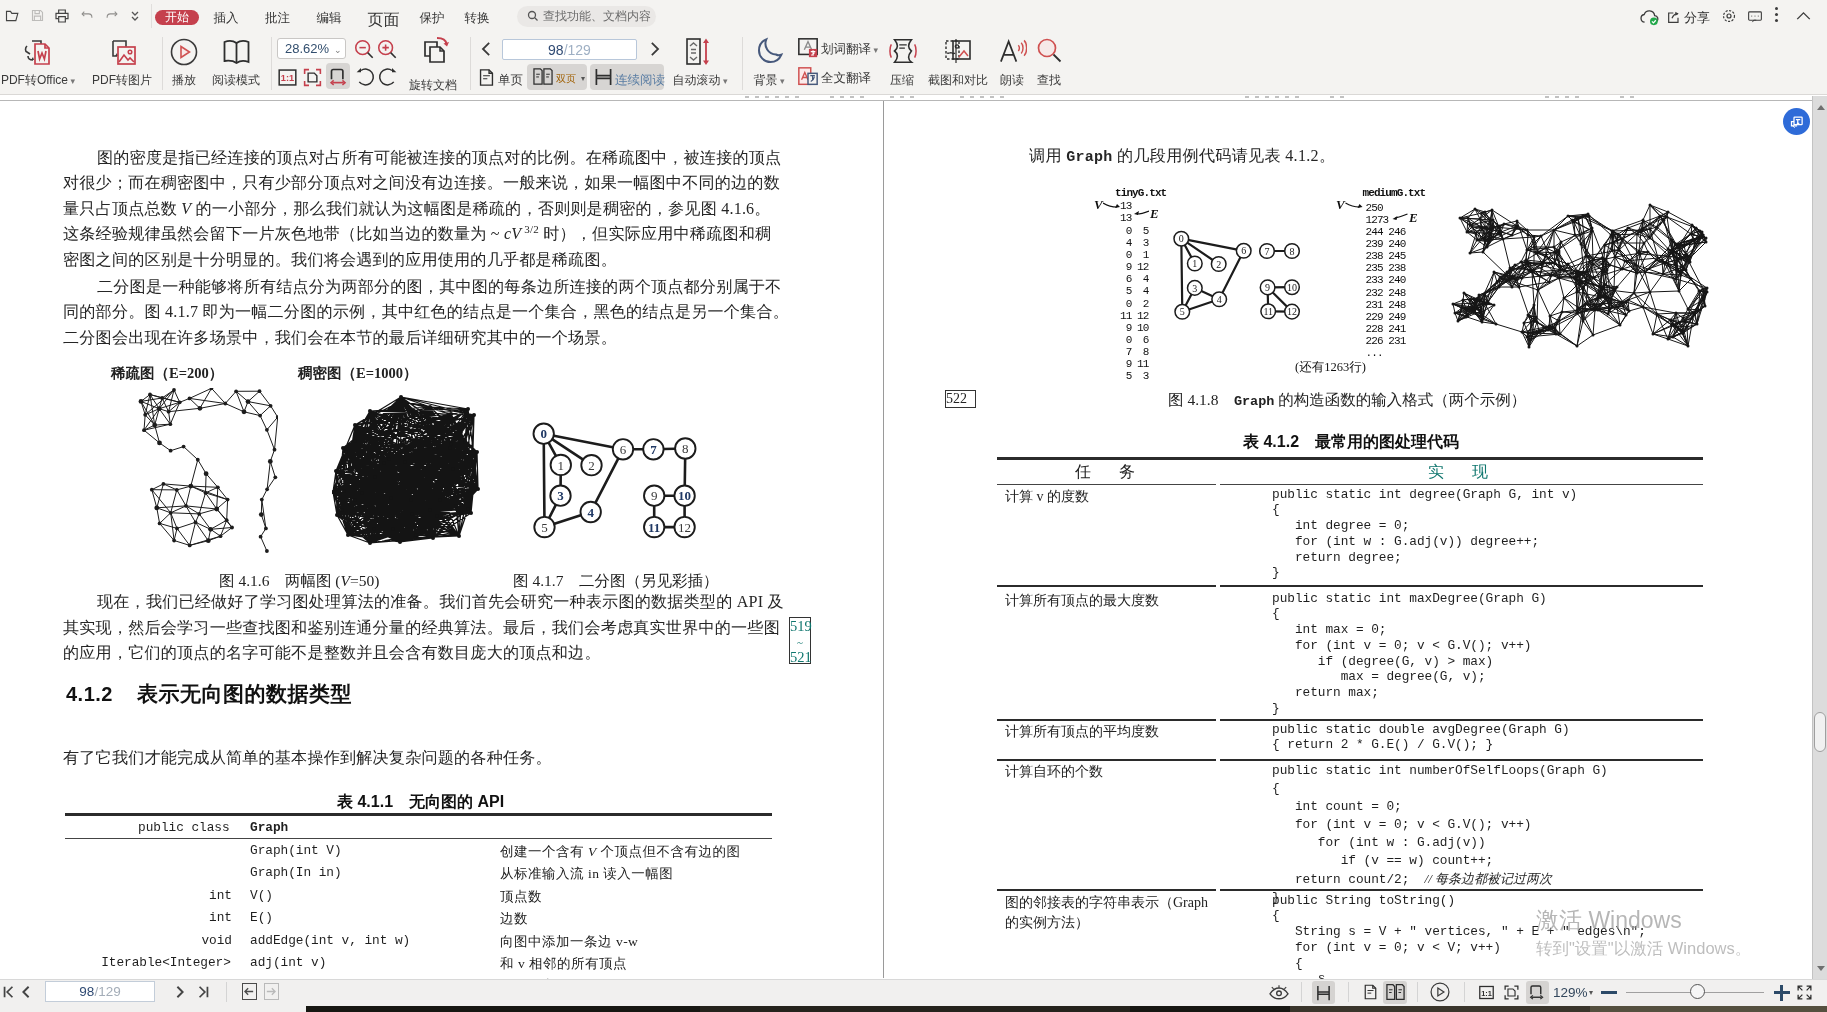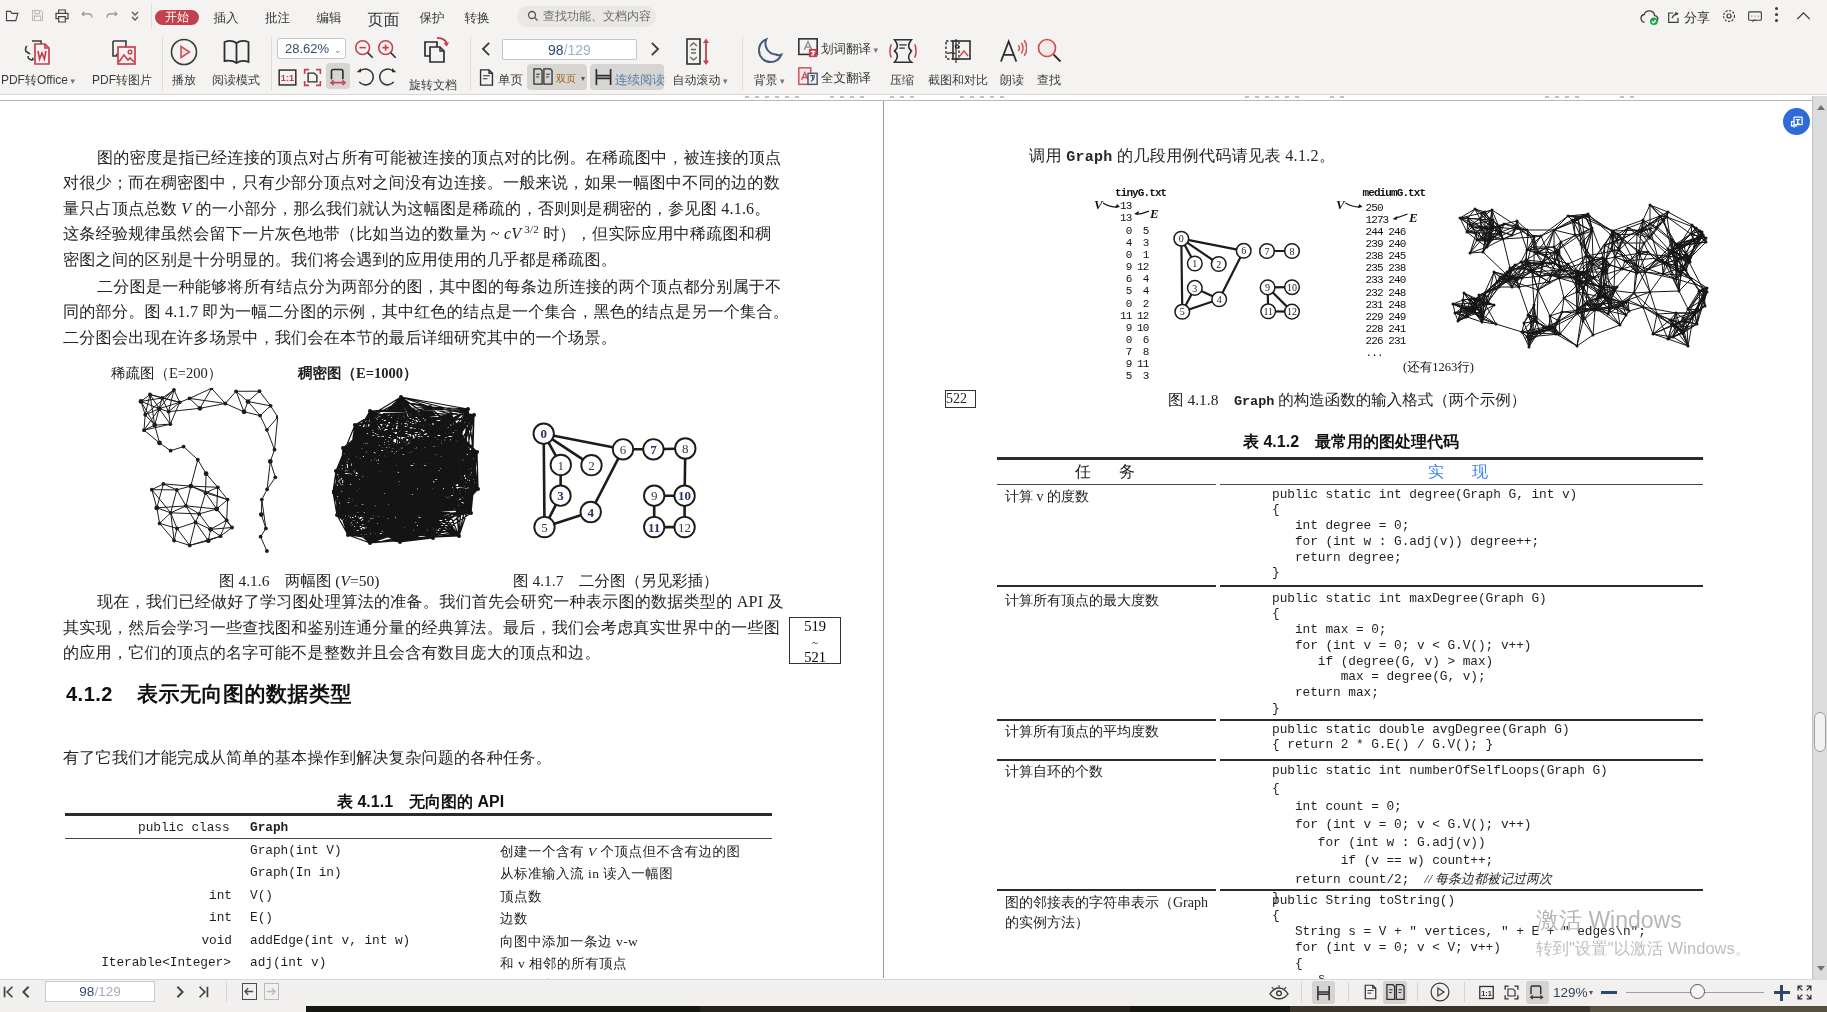--- a/index.html
+++ b/index.html
@@ -252,21 +252,21 @@
 <div class="abs" style="left:1620px;top:0;width:18px;height:2px;background:repeating-linear-gradient(90deg,#8f8f8f 0 4px,transparent 4px 10px);opacity:0.55"></div>
   <div class="abs" style="left:883px;top:5px;width:1px;height:877px;background:#9a9a9a"></div>
   <div class="bl" style="top:51.80000000000001px;left:97px">图的密度是指已经连接的顶点对占所有可能被连接的顶点对的比例。在稀疏图中，被连接的顶点</div>
 <div class="bl" style="top:77px;left:63px">对很少；而在稠密图中，只有少部分顶点对之间没有边连接。一般来说，如果一幅图中不同的边的数</div>
 <div class="bl" style="top:102.5px;left:63px">量只占顶点总数 <i>V</i> 的一小部分，那么我们就认为这幅图是稀疏的，否则则是稠密的，参见图 4.1.6。</div>
 <div class="bl" style="top:128px;left:63px">这条经验规律虽然会留下一片灰色地带（比如当边的数量为 ~ <i>cV</i><sup style="font-size:11px"> 3/2</sup> 时），但实际应用中稀疏图和稠</div>
 <div class="bl" style="top:153.5px;left:63px">密图之间的区别是十分明显的。我们将会遇到的应用使用的几乎都是稀疏图。</div>
 <div class="bl" style="top:180.5px;left:97px">二分图是一种能够将所有结点分为两部分的图，其中图的每条边所连接的两个顶点都分别属于不</div>
 <div class="bl" style="top:206px;left:63px">同的部分。图 4.1.7 即为一幅二分图的示例，其中红色的结点是一个集合，黑色的结点是另一个集合。</div>
 <div class="bl" style="top:231.5px;left:63px">二分图会出现在许多场景中，我们会在本节的最后详细研究其中的一个场景。</div>
-<div class="abs ser" style="left:111px;top:268px;font-size:14.5px;font-weight:normal;color:#222">稀疏图（E=200）</div>
+<div class="abs ser" style="left:111px;top:268px;font-size:14.5px;font-weight:bold;color:#222">稀疏图（E=200）</div>
 <div class="abs ser" style="left:298px;top:268px;font-size:14.5px;font-weight:bold;color:#222">稠密图（E=1000）</div>
 <svg class="abs" style="left:132px;top:292px" width="146" height="166" viewBox="0 0 146 166">
       <path d="M57.7 157.4L88.5 148.2M116.0 13.6L112.0 23.8M85.8 99.3L84.7 121.0M27.2 20.7L38.3 36.2M24.8 119.8L38.7 124.8M78.6 141.3L100.0 139.5M13.2 26.8L12.0 42.2M22.7 37.1L38.3 36.2M54.0 117.9L84.7 121.0M31.4 95.9L24.8 119.8M9.0 13.4L13.2 26.8M58.8 98.1L73.5 104.9M57.5 10.4L93.3 15.5M138.3 73.4L135.1 101.3M73.5 104.9L85.8 99.3M138.6 17.8L128.1 27.6M45.0 140.4L42.1 152.5M42.0 1.9L36.6 23.7M93.3 15.5L104.1 3.3M38.3 36.2L12.0 42.2M58.8 98.1L95.6 111.6M30.1 10.0L27.2 20.7M18.0 6.5L22.7 37.1M104.1 3.3L116.0 13.6M22.7 37.1L27.5 54.9M67.2 125.9L84.7 121.0M85.8 99.3L95.6 111.6M138.6 17.8L145.7 29.1M24.8 119.8L27.6 135.4M31.4 95.9L44.8 101.9M44.8 101.9L54.0 117.9M84.7 121.0L100.0 139.5M129.8 111.6L133.9 140.4M74.1 85.7L73.5 104.9M94.7 132.2L88.5 148.2M116.0 13.6L127.5 3.2M67.9 20.3L79.5 0.3M134.9 41.8L142.5 61.7M9.0 13.4L30.1 10.0M27.6 135.4L45.0 140.4M79.5 0.3L93.3 15.5M38.7 124.8L54.0 117.9M57.7 157.4L76.3 152.7M116.0 13.6L128.1 27.6M67.2 125.9L78.6 141.3M45.0 140.4L63.5 134.3M63.5 134.3L78.6 141.3M95.6 111.6L84.7 121.0M54.0 117.9L67.2 125.9M142.5 61.7L138.3 73.4M84.7 121.0L94.7 132.2M18.0 6.5L13.2 26.8M128.1 27.6L112.0 23.8M47.7 14.3L38.3 36.2M138.3 73.4L143.3 89.3M19.8 101.7L24.8 119.8M76.3 152.7L88.5 148.2M42.0 1.9L13.2 26.8M78.6 141.3L94.7 132.2M58.8 98.1L85.8 99.3M88.5 148.2L100.0 139.5M27.6 135.4L42.1 152.5M18.0 6.5L47.7 14.3M30.1 10.0L36.6 23.7M128.1 27.6L134.9 41.8M38.7 124.8L45.0 140.4M128.6 148.7L134.9 163.0M47.7 14.3L57.5 10.4M143.3 89.3L135.1 101.3M135.1 101.3L129.8 111.6M42.0 1.9L47.7 14.3M27.2 20.7L36.6 23.7M63.5 134.3L76.3 152.7M145.7 29.1L134.9 41.8M54.0 117.9L63.5 134.3M127.5 3.2L138.6 17.8M129.8 111.6L129.3 126.6M19.8 101.7L44.8 101.9M42.1 152.5L57.7 157.4M104.1 3.3L112.0 23.8M73.5 104.9L84.7 121.0M27.2 20.7L22.7 37.1M31.4 95.9L58.8 98.1M78.6 141.3L88.5 148.2M18.0 6.5L30.1 10.0M9.0 13.4L27.2 20.7M57.5 10.4L79.5 0.3M129.3 126.6L133.9 140.4M74.1 85.7L85.8 99.3M94.7 132.2L100.0 139.5M38.7 124.8L42.1 152.5M67.2 125.9L63.5 134.3M12.0 42.2L27.5 54.9M67.9 20.3L93.3 15.5M133.9 140.4L128.6 148.7M27.2 20.7L12.0 42.2M24.8 119.8L54.0 117.9M22.7 37.1L12.0 42.2M18.0 6.5L27.2 20.7M30.1 10.0L42.0 1.9M38.7 124.8L67.2 125.9M36.6 23.7L67.9 20.3M73.5 104.9L95.6 111.6M42.0 1.9L27.2 20.7M45.0 140.4L57.7 157.4M65.8 71.7L74.1 85.7M44.8 101.9L38.7 124.8M9.0 13.4L22.7 37.1M38.7 124.8L27.6 135.4M19.8 101.7L38.7 124.8M104.1 3.3L127.5 3.2M27.5 54.9L38.6 62.7M27.2 20.7L13.2 26.8M63.5 134.3L57.7 157.4M9.0 13.4L18.0 6.5M58.8 98.1L54.0 117.9M30.1 10.0L47.7 14.3M19.8 101.7L31.4 95.9M36.6 23.7L47.7 14.3M116.0 13.6L138.6 17.8M38.6 62.7L51.6 58.6M73.5 104.9L67.2 125.9M27.2 20.7L47.7 14.3M145.7 29.1L142.5 61.7M78.6 141.3L76.3 152.7M95.6 111.6L94.7 132.2M65.8 71.7L58.8 98.1M13.2 26.8L22.7 37.1M44.8 101.9L58.8 98.1M93.3 15.5L112.0 23.8M51.6 58.6L65.8 71.7M57.5 10.4L67.9 20.3M36.6 23.7L38.3 36.2" stroke="#1c1c1c" stroke-width="1" fill="none"></path>
       <g fill="#1c1c1c">
         <circle cx="9.0" cy="13.4" r="2.4"></circle>
         <circle cx="18.0" cy="6.5" r="1.9"></circle>
         <circle cx="30.1" cy="10.0" r="1.9"></circle>
         <circle cx="42.0" cy="1.9" r="1.9"></circle>
         <circle cx="27.2" cy="20.7" r="2.4"></circle>
         <circle cx="13.2" cy="26.8" r="1.9"></circle>
@@ -405,21 +405,21 @@
       <circle cx="134.2" cy="112.1" r="10.2" fill="#fff" stroke="#1c1c1c" stroke-width="1.9"></circle>
       <text x="134.2" y="116.7" text-anchor="middle" font-size="13" font-weight="bold" fill="#1f3864" font-family="Liberation Serif">11</text>
       <circle cx="164.6" cy="112.1" r="10.2" fill="#fff" stroke="#1c1c1c" stroke-width="1.9"></circle>
       <text x="164.6" y="116.7" text-anchor="middle" font-size="13" font-weight="normal" fill="#3a3a3a" font-family="Liberation Serif">12</text>
     </svg>
 <div class="abs ser" style="left:219px;top:475px;font-size:15.5px;color:#222">图 4.1.6　两幅图 (<i>V</i>=50)</div>
 <div class="abs ser" style="left:513px;top:475px;font-size:15.5px;color:#222">图 4.1.7　二分图（另见彩插）</div>
 <div class="bl" style="top:496px;left:97px">现在，我们已经做好了学习图处理算法的准备。我们首先会研究一种表示图的数据类型的 API 及</div>
 <div class="bl" style="top:521.5px;left:63px">其实现，然后会学习一些查找图和鉴别连通分量的经典算法。最后，我们会考虑真实世界中的一些图</div>
 <div class="bl" style="top:547px;left:63px">的应用，它们的顶点的名字可能不是整数并且会含有数目庞大的顶点和边。</div>
-<div class="abs ser" style="left:789px;top:521px;width:52px;height:47px;border:1.5px solid #333;text-align:center;font-size:14.5px;color:#000000;line-height:15px;padding-top:1px">519<br><span style="font-size:11px">~</span><br>521</div>
+<div class="abs ser" style="left:789px;top:521px;width:22px;height:47px;border:1.5px solid #333;text-align:center;font-size:14.5px;color:#0f766e;line-height:15px;padding-top:1px">519<br><span style="font-size:11px">~</span><br>521</div>
 <div class="abs" style="left:66px;top:584px;font-size:20px;color:#111;font-weight:bold;letter-spacing:0.5px">4.1.2<span style="margin-left:24px;font-size:21px">表示无向图的数据类型</span></div>
 <div class="bl" style="top:652px;left:63px">有了它我们才能完成从简单的基本操作到解决复杂问题的各种任务。</div>
 <div class="abs" style="left:337px;top:695.5px;font-size:16px;font-weight:bold;color:#111">表 4.1.1　无向图的 API</div>
 <div class="hline" style="left:65px;top:717px;width:707px;height:2.8px"></div>
 <div class="code" style="left:138px;top:723.5px">public class</div>
 <div class="code" style="left:250px;top:723.5px;font-weight:bold">Graph</div>
 <div class="hline" style="left:65px;top:742px;width:707px;height:1.4px;background:#444"></div>
 <div class="code" style="left:250px;top:747.0px">Graph(int V)</div>
 <div class="abs ser" style="left:500px;top:747.0px;font-size:13.5px;color:#222;white-space:nowrap;letter-spacing:0.5px">创建一个含有 <i>V</i> 个顶点但不含有边的图</div>
 <div class="code" style="left:250px;top:769.4px">Graph(In in)</div>
@@ -512,21 +512,21 @@
 231 248
 229 249
 228 241
 226 231
 ...</div>
 <div class="abs ser" style="left:1409px;top:113.5px;font-size:13px;font-style:italic;font-weight:bold;color:#111">E</div>
 <svg class="abs" style="left:1391px;top:116.5px" width="17" height="8" viewBox="0 0 16 8">
       <path d="M16 1c-5 2-8 3-12 4" stroke="#111" fill="none" stroke-width="1.2"></path>
       <path d="M1 6l5-3-1 4z" fill="#111"></path>
     </svg>
-<div class="abs ser" style="left:1403px;top:263px;font-size:12.5px;color:#111">(还有1263行)</div>
+<div class="abs ser" style="left:1295px;top:263px;font-size:12.5px;color:#111">(还有1263行)</div>
 <svg class="abs" style="left:1450px;top:107px" width="263" height="147" viewBox="0 0 263 147">
       <path d="M235 118L232 130M27 96L47 79M153 85L150 95M51 29L49 24M78 32L76 57M26 31L17 29M31 24L30 16M136 78L144 75M179 108L164 86M222 122L222 122M92 60L84 67M57 72L72 75M245 40L251 34M37 100L32 119M155 69L129 80M167 37L161 32M131 70L129 80M129 73L140 98M49 31L53 36M165 54L164 86M32 119L33 115M233 64L241 76M186 62L195 69M96 45L104 44M239 53L236 59M82 69L84 67M39 37L42 34M24 96L16 114M249 88L257 89M231 127L237 124M23 108L23 106M53 36L77 27M83 130L84 102M101 72L102 72M109 118L100 123M96 52L90 73M169 47L178 25M36 24L37 26M131 41L134 70M162 28L132 14M16 106L16 114M81 137L72 129M30 16L32 24M104 44L105 49M158 111L162 104M167 104L171 99M104 60L111 64M172 36L192 26M151 86L155 93M160 62L187 70M171 99L179 108M233 115L238 106M92 60L80 60M95 125L100 123M222 122L242 115M127 89L133 85M218 136L222 122M57 78L63 74M67 25L54 21M22 24L18 15M236 52L234 42M193 27L187 31M80 60L57 69M24 109L23 106M51 29L50 31M171 99L153 85M186 62L187 31M127 69L125 75M257 85L257 89M148 107L141 106M118 13L128 15M43 17L49 24M164 86L138 80M16 106L23 106M27 96L28 98M140 58L130 81M91 33L104 27M37 44L35 37M5 110L32 119M17 29L18 15M89 128L79 144M200 21L193 27M225 42L234 42M72 129L78 130M79 113L86 114M161 32L187 31M35 90L57 69M24 109L8 118M3 101L31 108M165 54L172 36M155 93L129 105M101 72L109 75M95 125L99 123M153 61L143 57M169 47L192 26M80 68L84 67M105 125L109 118M151 86L134 70M172 36L162 28M162 104L161 96M109 75L124 75M226 41L234 42M82 68L90 73M186 62L172 36M17 29L31 24M167 84L161 96M178 25L191 29M92 61L96 52M187 70L195 69M226 123L222 122M232 130L238 143M35 90L57 72M36 24L31 24M165 54L162 47M176 99L144 101M250 107L244 110M127 89L130 81M49 24L50 31M200 2L218 9M246 25L241 31M77 60L59 77M133 118L136 101M57 78L57 72M35 90L34 99M236 67L245 40M5 110L17 113M92 61L92 60M225 42L222 37M62 84L67 77M138 11L128 15M39 35L39 37M88 49L96 45M84 44L86 50M53 36L60 65M3 101L5 110M115 68L109 75M80 68L80 60M127 69L133 85M28 105L31 108M162 28L162 47M20 22L10 15M100 113L109 118M150 102L145 107M109 48L111 39M208 55L200 26M145 107L141 106M231 56L236 59M88 49L86 50M234 66L236 67M127 143L143 132M145 105L176 112M231 68L241 76M158 111L136 101M236 59L239 59M220 117L226 123M163 40L169 47M140 58L127 69M44 24L77 27M233 130L237 124M37 44L49 23M54 21L44 24M255 103L244 110M124 75L144 75M225 42L240 59M63 74L69 84M104 27L122 17M156 95L161 96M227 55L221 49M207 24L218 9M29 92L31 98M178 97L184 90M61 68L57 72M240 59L245 40M50 74L47 79M14 90L13 97M37 26L32 24M32 10L35 9M75 66L82 68M256 35L251 34M120 73L109 75M90 73L84 67M127 110L109 118M206 57L229 43M246 25L252 29M81 119L86 114M163 28L161 32M189 48L194 40M136 53L125 75M77 134L103 124M225 42L251 34M62 32L32 24M136 53L140 58M163 40L156 56M125 76L125 75M222 47L222 48M167 104L178 97M145 105L136 101M222 37L239 59M226 49L221 49M229 88L231 72M104 27L118 13M102 72L134 70M222 122L207 111M238 143L237 124M247 121L223 134M236 52L246 25M193 17L192 26M131 70L124 75M149 91L161 96M245 110L238 106M244 110L238 143M229 120L235 118M220 117L207 111M84 67L60 65M144 101L140 98M44 69L47 79M42 7L35 9M31 108L8 118M39 37L51 29M249 88L253 86M67 77L63 74M186 62L184 90M79 113L69 84M138 11L142 25M103 124L132 109M23 108L5 110M42 26L40 18M136 53L137 69M40 31L42 34M13 97L31 108M163 40L155 42M25 6L10 15M106 131L105 125M131 41L135 44M109 75L96 52M186 62L172 66M34 99L37 100M104 60L105 49M160 62L156 56M81 119L74 120M155 69L159 100M98 127L83 130M164 86L154 82M135 44L128 15M99 79L69 84M149 91L151 84M67 23L67 18M229 120L255 103M172 36L161 32M203 131L223 134M236 59L250 34M239 53L215 60M39 37L40 31M167 104L173 103M129 80L141 106M26 31L31 24M227 68L225 62M31 24L20 22M234 128L233 130M142 28L130 32M242 22L241 31M46 121L32 116M16 106L5 110M145 107L143 132M30 16L42 7M38 99L37 100M227 66L231 68M245 110L254 89M186 62L175 58M34 99L29 92M20 96L24 96M96 45L104 27M72 129L74 120M84 34L77 60M98 127L77 134M39 35L35 37M23 106L32 119M135 44L125 32M83 130L78 130M101 72L99 79M53 76L57 72M84 102L85 118M227 66L253 86M80 68L82 69M67 23L51 29M88 87L109 75M111 67L111 64M155 93L161 96M236 52L221 49M91 33L77 47M118 61L126 76M231 127L220 117M200 21L217 14M227 68L226 76M187 70L184 90M92 60L96 52M165 54L169 47M101 72L90 73M228 57L231 56M250 107L247 121M236 67L236 52M30 16L20 22M141 106L140 98M137 69L136 78M57 78L69 84M225 42L221 49M82 69L59 77M129 80L127 89M39 35L40 18M187 70L172 66M226 123L237 124M44 102L37 100M53 76L50 74M25 101L49 84M242 22L252 29M16 106L13 97M87 119L86 114M78 112L81 119M77 60L61 68M91 33L84 34M103 124L100 113M35 90L31 108M32 116L31 104M200 21L207 24M79 113L84 102M140 58L152 67M39 35L42 34M179 108L173 103M88 49L96 52M165 54L156 56M153 61L157 67M236 67L233 64M75 66L77 60M152 67L150 95M159 100L161 96M162 104L159 100M78 32L67 25M242 115L235 118M78 112L85 118M225 42L222 47M193 27L200 26M158 111L148 107M240 59L236 52M136 101L129 105M118 61L111 64M187 70L175 58M186 62L213 71M189 48L190 51M212 57L218 61M144 75L134 70M207 111L232 130M167 84L150 95M33 49L35 37M234 66L221 49M219 53L200 35M165 54L198 49M49 84L47 79M127 89L114 95M118 13L138 11M164 86L140 98M90 73L82 69M222 48L226 41M77 60L71 59M34 101L31 98M40 18L42 34M225 42L229 43M77 47L76 57M143 57L142 25M227 55L229 88M62 32L67 25M234 66L231 72M99 123L89 128M111 67L90 73M88 87L100 113M152 55L156 56M156 56L157 67M193 104L226 110M226 41L245 37M35 90L31 98M187 70L169 47M32 116L33 115M109 50L105 49M236 52L256 35M140 58L143 61M145 105L148 107M218 46L222 48M229 120L203 131M236 59L231 68M229 43L253 32M127 110L129 105M222 48L221 49M215 60L218 61M110 131L100 123M125 75L134 70M144 101L141 106M206 57L227 68M133 85L138 80M200 89L184 90M222 47L225 62M17 29L20 22M59 77L62 84M63 74L72 75M252 34L245 40M35 37L35 9M156 95L159 100M227 55L219 53M115 68L120 73M126 76L129 80M76 57L57 78M112 109L114 95M139 13L132 14M132 109L133 85M152 55L155 42M84 67L72 75M49 23L49 24M195 69L184 90M109 48L104 60M81 119L84 102M39 37L44 24M162 47L163 28M156 95L150 102M86 114L85 118M154 56L156 56M77 134L83 130M127 143L133 118M255 103L253 86M198 49L206 57M193 104L178 97M127 110L136 78M235 118L223 134M167 104L179 108M221 49L200 26M200 26L207 24M186 62L167 84M109 118L129 105M160 62L152 67M82 69L84 102M42 26L39 35M98 127L100 123M163 40L178 25M130 81L138 80M247 121L245 110M112 109L141 106M218 61L229 88M140 98L136 101M244 110L233 115M231 56L245 37M129 73L125 75M18 15L10 15M226 76L231 72M220 117L247 121M244 110L253 96M104 60L96 52M239 53L236 52M222 47L226 41M135 13L128 15M118 61L115 68M67 77L69 84M59 77L57 78M175 58L208 55M24 96L49 84M42 26L40 31M31 24L22 24M88 87L99 79M112 109L100 113M49 31L51 29M81 137L83 130M155 69L152 67M104 60L76 57M49 23L50 31M96 45L77 47M160 62L155 69M151 86L151 84M176 99L184 90M171 99L173 103M98 127L99 123M222 122L220 117M228 57L226 49M161 96L161 96M167 37L162 28M218 61L219 53M236 67L236 59M149 94L147 96M229 120L226 110M88 87L90 73M241 76L229 88M250 28L250 34M111 67L140 58M20 96L23 108M158 111L170 122M239 59L253 86M39 37L39 39M235 118L233 115M129 80L125 75M200 26L193 17M250 34L252 34M124 19L133 13M23 108L32 116M227 68L208 55M151 86L184 90M101 72L88 87M212 57L213 71M42 26L17 29M222 122L203 131M92 60L61 68M133 13L139 13M142 28L122 17M250 107L238 106M242 22L251 34M247 121L250 88M106 131L110 131M91 33L84 44M34 99L34 101M200 21L200 26M20 96L25 101M160 62L154 56M84 34L84 67M225 42L210 13M83 130L89 128M198 49L190 51M101 72L111 67M167 37L172 36M149 91L151 86M82 68L77 60M27 96L16 114M226 41L210 13M118 61L127 68M171 99L155 93M191 29L192 26M194 40L190 51M28 98L34 99M250 107L242 115M242 22L246 25M49 31L17 29M145 107L133 118M200 2L217 14M91 33L96 45M218 136L203 131M137 69L144 75M147 96L140 98M34 101L44 102M17 29L27 37M225 42L219 53M256 39L251 34M62 84L57 78M195 69L213 71M129 80L133 85M39 35L40 31M222 47L217 14M155 93L150 89M95 125L81 137M158 111L144 101M235 118L254 96M99 123L100 113M28 98L16 114M155 42L167 37M100 113L100 123M32 116L32 119M72 129L79 144M24 109L33 115M160 106L162 104M127 110L136 101M75 66L67 77M110 131L109 118M162 104L153 85M120 73L124 75M136 101L138 80M218 9L217 14M195 69L222 48M252 34L253 32M178 25L210 13M126 76L124 75M129 105L114 95M161 96L136 78M148 107L144 101M118 13L124 19M43 17L42 7M17 113L8 118M31 111L31 108M234 66L250 88M37 44L39 39M109 48L104 44M34 101L31 104M5 110L16 114M104 27L111 39M17 29L22 24M79 113L87 119M40 31L44 24M77 134L72 129M31 24L32 24M126 76L130 81M227 55L200 35M14 90L32 119M80 68L71 59M75 66L80 60M125 76L127 89M30 110L33 115M152 55L155 69M156 56L162 47M217 14L241 31M104 27L125 32M127 110L145 105M76 57L80 60M42 26L44 24M62 32L53 36M234 66L227 68M33 35L31 24M244 110L245 110M256 35L256 39M80 68L72 75M226 76L229 88M43 17L20 22M28 105L23 108M220 117L222 122M20 50L27 37M140 58L137 69M246 25L250 28M133 118L141 106M31 108L31 104M152 55L143 61M5 110L23 106M59 77L67 77M40 31L37 26M50 74L57 72M131 70L138 80M33 35L20 50M111 39L105 49M65 62L57 69M125 76L129 73M132 109L129 105M25 6L44 24M109 75L86 50M28 105L25 101M152 55L154 56M104 60L131 70M118 61L111 67M145 107L144 101M109 50L125 76M42 26L37 26M229 120L226 123M193 104L179 108M233 64L236 59M206 57L212 57M131 41L142 28M39 37L33 49M154 82L150 89M200 26L191 29M160 106L136 101M226 49L239 59M162 47L180 57M227 55L231 56M234 128L232 130M67 25L77 27M92 60L105 49M247 121L237 124M193 17L200 35M253 32L245 37M27 37L32 24M129 73L134 70M256 35L252 34M227 66L225 62M44 69L57 72M38 99L47 79M20 96L13 97M153 85L129 105M59 77L63 74M23 108L25 101M53 76L72 75M105 49L125 32M168 31L178 25M112 109L127 110M163 40L194 40M227 66L212 57M16 106L8 118M30 16L10 15M106 131L103 124M161 96L164 86M96 45L105 49M191 29L193 17M241 76L249 88M222 122L218 136M92 60L86 50M247 121L244 110M27 37L35 37M167 37L169 47M236 67L221 49M210 13L218 9M109 75L130 81M218 136L242 115M155 42L161 32M226 76L213 71M67 18L77 27M227 66L226 76M250 28L253 32M238 106L249 88M239 53L240 59M20 96L24 109M24 96L25 101M135 13L138 11M154 82L140 98M124 19L130 32M51 29L54 21M44 102L32 119M23 108L16 106M53 76L49 84M171 99L176 99M136 78L133 85M235 118L250 88M71 59L47 79M133 13L132 14M187 70L215 60M12 105L8 118M88 87L82 68M112 109L103 124M160 62L137 69M104 44L111 39M30 16L42 34M106 131L127 143M77 60L76 57M244 110L254 89M40 18L44 24M96 45L86 50M79 113L74 120M84 34L77 27M92 60L80 68M24 109L32 119M83 130L79 144M95 125L78 130M133 118L143 132M36 24L32 24M75 66L82 69M155 42L143 57M27 96L31 98M82 68L84 67M186 62L187 70M236 52L239 59M158 111L161 96M120 73L136 53M226 110L207 111M153 85L126 76M127 143L100 123M232 130L237 124M229 43L226 41M142 28L135 13M127 69L124 75M165 54L163 28M69 84L72 75M242 22L250 28M49 24L54 21M27 96L20 96M145 107L176 99M125 32L124 19M46 121L72 129M37 44L33 49M253 96L250 88M40 18L37 26M22 24L10 15M153 61L150 89M39 35L39 39M24 109L17 113M3 101L13 97M86 50L77 47M165 54L160 62M95 125L87 119M101 72L109 48M153 61L156 56M65 62L47 79M28 98L31 98M30 110L32 119M82 68L80 60M162 28L163 28M78 112L86 114M200 21L226 41M170 122L143 132M250 107L257 89M167 84L148 107M208 55L191 29M17 29L10 15M200 21L192 26M212 57L215 60M102 72L76 57M3 101L37 100M250 107L255 103M127 110L130 81M222 48L222 37M214 17L210 13M162 104L161 96M239 59L253 32M194 40L187 31M32 116L30 110M124 75L125 75M193 27L193 17M91 33L118 13M195 69L226 76M252 34L253 32M39 35L31 24M156 95L149 94M226 123L233 130M25 101L29 92M33 49L37 26M37 26L10 15M110 131L77 134M111 67L104 60M132 109L136 101M49 84L57 72M152 55L160 62M78 112L79 113M32 116L38 99M234 42L256 39M162 28L193 17M143 57L161 32M136 53L143 57M99 123L109 118M151 84L161 96M162 28L161 32M222 37L225 62M226 49L229 43M227 55L226 49M213 71L231 72M193 17L187 31M33 49L39 39M234 66L231 56M32 10L42 7M140 98L129 105M244 110L237 124M192 26L200 35M122 17L128 15M28 105L24 109M206 57L218 61M53 36L35 37M250 88L254 89M31 108L32 119M143 61L138 80M32 116L31 111M67 77L57 72M138 11L139 13M26 31L20 50M35 37L32 24M156 95L161 96M57 69L63 74M115 68L109 50M225 42L250 34M78 130L89 128M125 76L124 75M180 57L172 66M167 104L160 106M217 14L246 25M226 41L250 34M168 31L163 28M178 97L173 103M26 31L32 24M229 120L234 128M193 104L200 89M136 53L169 47M46 121L33 115M220 117L250 107M233 64L221 49M67 18L77 47M241 76L231 72M227 66L218 61M106 131L85 118M49 23L43 17M120 73L111 64M222 47L222 37M235 118L237 124M187 31L200 35M24 96L13 97M222 48L246 25M222 37L226 41M200 26L192 26M250 34L253 32M23 108L24 109M42 26L36 24M171 99L161 96M226 76L257 85M99 79L109 75M234 128L238 143M136 78L134 70M253 32L252 29M228 57L225 62M149 91L154 82M25 6L35 9M30 16L51 29M53 36L42 34M34 99L38 99M96 45L96 52M239 53L229 43M84 34L77 47M98 127L81 137M135 44L142 25M23 108L29 92M255 103L253 96M172 36L169 47M82 68L82 69M155 93L149 94M239 53L225 42M169 47L175 58M96 45L76 57M127 68L131 70M27 37L51 29M245 37L251 34M129 73L129 80M25 6L32 10M109 75L114 95M120 73L136 101M251 34L252 29M149 94L150 89M250 28L253 32M84 67L53 76M238 106L254 96M20 96L14 90M135 13L124 19M226 110L233 115M249 88L250 88M231 127L232 130M124 19L122 17M189 48L180 57M25 101L31 104M227 68L231 72M53 76L44 69M171 99L184 90M212 57L208 55M39 39L67 25M239 53L256 35M12 105L37 100M27 96L24 96M158 111L178 97M149 91L150 89M200 21L193 17M160 62L136 53M152 67L147 96M95 125L89 128M228 57L215 60M153 61L152 67M155 93L161 96M193 27L191 29M158 111L159 100M178 25L187 31M39 35L36 24M127 110L132 109M92 61L90 73M24 109L30 110M39 39L42 7M191 29L200 35M253 32L253 32M226 49L253 32M142 28L142 25M67 23L62 32M28 98L24 96M118 13L133 13M164 86L134 70M215 60L208 55M141 106L129 105M132 14L128 15M34 101L37 100M40 18L35 9M229 88L238 106M72 129L83 130M62 84L69 84M140 58L135 44M3 101L12 105M153 61L155 69M150 102L144 101M62 32L67 18M65 62L61 68M131 41L130 32M172 36L168 31M43 17L10 15M28 105L31 104M87 119L89 128M67 23L77 27M78 112L84 102M103 124L100 123M195 69L218 46M35 90L37 100M222 37L207 24M187 70L198 49M152 67L156 95M154 56L142 25M35 90L57 78M102 72L72 75M3 101L33 115M231 68L231 72M192 26L187 31M153 61L143 61M43 17L40 18M127 110L114 95M136 53L142 28M145 107L148 107M214 17L200 35M140 58L129 73M246 25L250 34M137 69L129 73M250 88L257 85M35 90L24 109M40 18L32 10M242 115L233 115M32 116L34 99M256 39L252 34M153 61L131 70M138 11L133 13M237 124L253 96M105 49L129 73M102 72L99 79M226 123L223 134M142 25L139 13M254 96L257 85M62 32L51 29M234 66L231 68M127 110L126 76M33 35L27 37M65 62L71 59M105 125L112 109M160 106L147 96M111 67L80 60M28 105L12 105M87 119L81 119M156 56L155 69M103 124L99 123M193 104L222 122M37 44L27 37M35 90L29 92M156 95L160 106M109 50L111 39M178 97L179 108M88 49L104 60M102 72L90 73M236 59L236 52M229 43L242 22M127 110L141 106M46 121L32 119M75 66L71 59M33 35L54 21M153 85L154 82M215 60L233 64M110 131L78 130M233 130L232 130M28 105L33 115M222 47L221 49M167 104L162 104M104 27L124 19M156 95L155 93M234 128L223 134M176 112L170 122M253 32L251 34M76 57L71 59M50 74L49 84M149 91L147 96M218 46L222 37M256 35L253 32M30 110L31 111M220 117L203 131M144 101L136 101M53 36L51 29M250 88L257 89M109 48L109 50M98 127L95 125M86 114L84 102M59 77L61 68M138 11L132 14M23 108L12 105M77 134L81 137M31 24L37 26M99 79L90 73M111 67L137 69M136 53L131 41M156 95L150 95M33 35L22 24M163 40L167 37M110 131L87 119M49 31L49 24M131 41L125 32M30 16L44 24M145 105L140 98M226 49L222 48M49 23L54 21M81 119L79 144M168 31L190 51M148 107L170 122M227 55L228 57M98 127L78 130M222 122L229 120M247 121L242 115M170 122L150 95M23 108L33 115M42 26L50 31M218 61L213 71M33 35L37 44M210 13L217 14M229 120L222 122M129 73L124 75M226 76L231 68M220 117L229 120M163 40L162 28M84 67L80 60M106 131L100 123M222 47L229 43M135 13L142 25M167 104L176 112M143 57L136 78M153 85L150 89M231 127L233 130M250 34L253 32M124 19L132 14M200 26L210 13M226 110L245 110M151 86L154 82M31 98L44 69M222 47L245 37M31 24L39 39M127 68L125 75M133 13L122 17M254 89L257 89M60 65L61 68M16 106L12 105M129 73L130 81M106 131L98 127M157 67L161 96M53 36L49 24M38 99L57 72M104 60L77 60M81 119L72 129M24 96L33 115M98 127L87 119M34 99L50 74M152 67L164 86M147 96L150 95M49 31L50 31M27 96L8 118M106 131L99 123M239 53L227 55M167 84L164 86M226 110L222 122M231 127L226 123M223 134L238 143M78 32L77 27M39 39L27 37M229 43L234 42M191 29L187 31M179 108L176 99M102 72L125 75M222 122L226 110M127 68L137 69M242 22L250 34M236 67L239 59M27 96L23 108M37 100L44 69M141 106L136 101M218 136L232 130M132 14L122 17M253 96L254 96M250 28L245 37M34 99L23 106M78 32L91 33M80 60L67 77M150 102L164 86M135 13L139 13M129 80L130 81M249 88L257 85M231 127L238 143M53 76L57 78M151 86L150 89M111 67L82 69M109 75L127 68M16 106L34 101M27 96L25 101M33 49L57 72M103 124L109 118M193 104L207 111M167 84L161 96M72 129L100 123M172 36L178 25M179 108L176 112M231 68L229 88M150 102L136 101M222 48L219 53M200 2L193 17M162 104L176 99M155 42L162 47M147 96L144 101M194 40L200 35M242 115L245 110M225 42L222 48M193 27L192 26M256 39L250 34M22 24L37 26M240 59L239 59M252 34L241 31M226 123L232 130M3 101L16 106M155 93L150 95M144 75L138 80M207 111L237 124M161 96L141 106M139 13L128 15M111 39L127 68M37 26L44 24M226 49L253 32M80 68L99 79M28 98L25 101M151 86L127 69M43 17L51 29M20 22L18 15M215 60L234 42M104 44L84 44M37 44L20 50M34 101L33 115M5 110L8 118M189 48L172 36M140 58L143 57M200 89L207 111M160 106L158 111M99 123L100 123M162 104L176 112M175 58L180 57M150 102L145 105M109 48L105 49M219 53L208 55M145 107L129 105M226 123L226 110M35 90L63 74M234 66L222 48M127 69L127 68M218 46L221 49M244 110L238 106M192 26L218 9M163 40L161 32M152 67L144 75M214 17L217 14M241 31L245 37M144 101L133 85M200 2L210 13M250 88L253 86M163 28L135 13M167 104L161 96M242 115L238 106M67 77L72 75M159 100L136 78M26 31L27 37M252 34L252 29M227 55L225 62M102 72L111 67M57 69L61 68M115 68L102 72M13 97L8 118M234 66L241 76M33 35L35 37M143 61L153 85M32 10L10 15M75 66L80 68M105 125L103 124M125 76L129 80M110 131L105 125M145 105L141 106M78 112L87 119M127 110L145 107M104 27L77 27M178 97L200 89M88 49L84 44M77 134L78 130M115 68L125 76M218 46L222 47M244 110L242 115M88 87L82 69M229 43L246 25M156 95L127 89M206 57L215 60M233 130L238 143M222 47L219 53M143 57L129 80M250 34L245 40M124 75L129 80M59 77L57 69M227 55L226 76M156 95L176 112M207 24L210 13M29 92L31 108M254 89L253 86M50 74L44 69M234 66L236 59M131 70L125 75M253 86L257 89M132 109L141 106M25 6L18 15M256 35L253 32M193 104L176 99M190 51L219 53M109 75L111 67M239 53L239 59M98 127L105 125M104 27L96 52M109 50L104 60M86 114L78 130M59 77L57 72M26 31L22 24M23 108L17 113M160 62L172 66M96 52L105 49M112 109L109 118M81 137L78 130M131 41L152 67M106 131L86 114M157 67L154 82M120 73L125 76M154 82L150 95M186 62L200 89M226 49L226 76M98 127L89 128M148 107L164 86M179 108L161 96M222 122L226 123M247 121L235 118M184 90L207 111M155 69L137 69M173 103L176 99M218 61L225 62M131 70L137 69M149 91L149 94M219 53L241 31M233 64L239 59M221 49L231 72M250 28L241 31M222 48L214 17M238 106L257 85M236 59L251 34M239 53L231 56M20 96L30 110M135 13L133 13M167 104L148 107M222 48L252 34M31 98L37 100M250 34L245 37M200 26L200 35M124 19L128 15M53 76L67 77M96 52L86 50M136 78L130 81M127 68L134 70M222 122L238 143M228 57L234 42M74 120L78 130M46 121L31 111M60 65L57 72M16 106L17 113M247 121L257 89M81 137L87 119M30 16L35 9M169 47L162 47M227 66L231 72M34 99L31 98M104 60L84 67M78 32L84 34M160 62L153 61M218 9L242 22M168 31L162 28M135 44L130 32M167 37L168 31M173 103L176 112M218 61L226 76M67 23L67 25M88 87L59 77M172 36L163 28M218 136L226 123M111 39L142 25M150 102L148 107M167 84L154 82M129 80L136 78M226 110L244 110M231 127L234 128M223 134L233 115M39 39L35 37M151 86L153 85M171 99L161 96M229 43L231 72M118 61L136 53M36 24L40 18M142 28L124 19M12 105L17 113M245 40L245 37M130 32L128 15M236 67L231 68M49 24L44 24M30 16L32 10M104 44L104 27M137 69L134 70M218 136L238 143M125 32L130 32M250 28L252 29M253 96L254 89M96 45L111 67M62 84L57 72M79 113L81 119M135 13L132 14M129 80L114 95M151 84L144 75M95 125L103 124M135 44L143 57M67 23L42 7M165 54L172 66M28 98L37 100M153 61L155 93M43 17L44 24M27 96L29 92M78 112L74 120M240 59L226 49M167 84L159 100M149 91L125 75M35 90L32 119M92 61L104 60M79 113L85 118M132 109L143 132M35 90L47 79M145 105L149 94M115 68L111 64M190 51L180 57M75 66L76 57M214 17L218 9M200 2L214 17M218 136L207 111M57 78L47 79M149 94L137 69M256 39L253 32M80 60L59 77M150 102L159 100M252 34L251 34M127 110L133 118M23 106L25 101M102 72L109 75M53 36L84 34M39 39L42 34M142 25L130 32M53 76L57 69M253 32L252 29M254 96L254 89M65 62L60 65M75 66L102 72M165 54L175 58M28 98L29 92M257 85L253 86M118 13L122 17M30 110L31 108M163 40L180 57M82 68L80 68M206 57L208 55M250 107L253 96M225 42L226 41M200 21L200 2M234 42L252 34M125 76L130 81M145 107L145 105M215 60L222 47M233 130L223 134M152 55L143 57M194 40L207 24M231 68L257 85M193 104L203 131M207 24L214 17M189 48L198 49M232 130L223 134M207 111L203 131M50 74L62 84M33 49L20 50M88 49L77 27M234 66L226 76M160 106L159 100M218 46L219 53M229 120L233 115M28 105L30 110M31 111L12 105M246 25L253 32M133 118L133 85M35 90L28 98M167 104L170 122M109 50L104 44M59 77L69 84M138 11L122 17M242 115L257 85M126 76L127 89M57 69L57 72M165 54L186 62M78 130L85 118M136 53L156 56M105 125L83 130M198 49L208 55M88 87L84 102M152 55L153 61M31 111L33 115M81 119L85 118M168 31L161 32M154 56L143 57M161 96L164 86M33 35L39 35M189 48L191 29M151 84L154 82M233 130L233 115M195 69L200 89M42 7L51 29M37 44L39 35M39 37L27 37M222 47L239 59M31 98L31 104M250 34L241 31M124 75L150 89M59 77L60 65M63 74L61 68M35 37L42 34M42 26L43 17M104 27L132 14M234 128L237 124M42 34L50 31M207 24L200 35M133 13L128 15M126 76L129 73M57 69L50 74M76 57L62 84M50 74L57 78M14 90L24 96M29 92L49 84M131 70L134 70M46 121L34 99M125 76L127 69M193 104L184 90M28 105L31 111M34 99L44 102M53 36L35 9M49 23L51 29M81 119L83 130M109 48L109 75M154 56L153 61M242 115L257 89M255 103L254 96M172 66L144 75M227 66L233 64M221 49L219 53M81 137L89 128M143 61L137 69M222 37L229 43M160 62L157 67M179 108L170 122M127 68L129 73M115 68L144 75M187 70L206 57M245 40L241 31M100 113L114 95M30 16L25 6M218 136L223 134M38 99L44 102M233 64L231 68M149 94L140 98M250 28L251 34M238 106L253 86M20 96L34 99M150 102L147 96M129 80L138 80M249 88L254 89M153 85L125 75M151 84L150 89M53 76L47 79M157 67L152 67M162 28L139 13M186 62L189 48M81 137L81 119M155 93L151 84M155 69L157 67M186 62L180 57M200 21L210 13M20 96L16 114M171 99L178 97M92 60L104 60M135 44L142 28M149 91L155 93M67 23L54 21M227 66L227 68M149 94L150 95M82 68L76 57M200 89L229 88M153 85L137 69M231 127L222 122M92 61L84 67M227 68L231 68M39 39L51 29M53 76L59 77M253 32L251 34M142 28L139 13M151 86L127 68M257 85L254 89M250 107L245 110M236 67L241 76M118 13L132 14M27 96L14 90M215 60L229 88M125 32L122 17M149 91L150 95M253 96L257 89M84 44L77 47M92 60L109 48M239 53L253 32M190 51L195 69M80 68L77 60M75 66L65 62M111 67L105 49M172 36L200 21M87 119L85 118M175 58L172 66M104 44L111 64M167 84L153 85M37 44L54 21M92 61L80 60M187 70L190 51M226 123L234 128M88 49L77 47M194 40L198 49M127 69L131 70M49 84L62 84M75 66L72 75M215 60L219 53M241 31L251 34M77 60L80 60M120 73L125 75M37 44L53 36M34 101L38 99M40 18L42 7M5 110L12 105M67 25L67 18M255 103L245 110M32 116L23 106M16 114L8 118M193 27L200 35M256 39L253 32M80 60L71 59M195 69L219 53M172 66L154 82M84 44L84 34M187 70L180 57M126 76L125 75M78 130L79 144M254 96L257 89M127 69L127 89M155 42L154 56M30 110L44 102M31 111L32 119M195 69L206 57M35 90L38 99M145 107L150 89M152 67L143 61M132 109L133 118M88 49L84 34M229 43L256 39M127 110L127 89M33 35L44 24M105 125L100 123M145 107L173 103M110 131L127 110M233 130L245 110M54 21L67 18M240 59L236 59M200 89L213 71M219 53L231 72M178 97L176 99M57 69L60 65M3 101L28 105M161 32L138 11M13 97L12 105M33 35L39 37M125 76L126 76M127 69L129 73M218 46L239 59M49 84L57 78M43 17L32 10M220 117L232 130M17 113L16 114M20 22L22 24M215 60L213 71M140 58L144 75M133 118L129 105M37 44L39 37M104 27L86 50M42 26L27 37M88 49L109 50M31 24L18 15M162 28L193 27M127 143L132 109M115 68L111 67M163 40L172 36M105 125L99 123M110 131L103 124M30 110L31 104M222 47L226 49M156 56L162 28M226 49L236 59M49 23L44 24M226 41L241 31M118 61L86 50M231 56L236 52M247 121L233 130M154 56L157 67M77 134L79 144M234 66L233 64M167 37L163 28M33 35L26 31M149 91L153 85M131 70L129 73M140 98L125 75M78 32L67 23M136 53L143 61M220 117L226 110M163 40L162 47M233 64L213 71M44 69L67 77M133 85L130 81M39 37L35 37M250 34L251 34M77 47L71 59M59 77L49 84M31 108L49 84M63 74L57 72M136 78L138 80M207 24L217 14M33 35L39 39M60 65L72 75M110 131L127 143M88 87L87 119M28 105L23 106M145 105L144 101M53 36L50 31M34 99L8 118M20 96L31 108M98 127L103 124M135 44L132 14M23 108L16 114M161 96L159 100M105 49L130 32M143 57L143 61M255 103L254 89M36 24L44 24M136 53L135 44M151 84L153 85M81 137L79 144M236 59L256 39M195 69L180 57" stroke="#161616" stroke-width="1.0" fill="none"></path>
       <g fill="#161616">
         <circle cx="42" cy="26" r="1.5"></circle>
         <circle cx="78" cy="32" r="1.5"></circle>
         <circle cx="67" cy="23" r="1.5"></circle>
         <circle cx="49" cy="31" r="1.5"></circle>
         <circle cx="33" cy="35" r="1.5"></circle>
         <circle cx="37" cy="44" r="1.5"></circle>
         <circle cx="39" cy="35" r="1.5"></circle>
@@ -888,21 +888,21 @@
         <circle cx="254" cy="89" r="1.5"></circle>
         <circle cx="253" cy="86" r="1.5"></circle>
         <circle cx="257" cy="89" r="1.5"></circle>
       </g>
     </svg>
 <div class="abs ser" style="left:945px;top:293.5px;width:31px;height:18px;border:1.5px solid #333;text-align:left;font-size:14px;color:#222;line-height:15px">522</div>
 <div class="abs ser" style="left:1168px;top:294px;font-size:15.5px;color:#222">图 4.1.8　<span class="mono" style="font-size:13.5px;font-weight:bold">Graph</span> 的构造函数的输入格式（两个示例）</div>
 <div class="abs" style="left:1243px;top:336px;font-size:16px;font-weight:bold;color:#111">表 4.1.2　最常用的图处理代码</div>
 <div class="hline" style="left:997px;top:361px;width:706px;height:3px"></div>
 <div class="abs ser" style="left:1075px;top:366.3px;font-size:16px;color:#222;letter-spacing:28px">任务</div>
-<div class="abs ser" style="left:1428px;top:366.3px;font-size:16px;color:#3b82f6;letter-spacing:28px">实现</div>
+<div class="abs ser" style="left:1428px;top:366.3px;font-size:16px;color:#0f766e;letter-spacing:28px">实现</div>
 <div class="hline" style="left:997px;top:387.5px;width:219px;height:1.4px;background:#444"></div>
 <div class="hline" style="left:1220px;top:387.5px;width:483px;height:1.4px;background:#444"></div>
 <div class="hline" style="left:997px;top:489px;width:219px;height:2px;background:#2b2b2b"></div>
 <div class="hline" style="left:1220px;top:489px;width:483px;height:2px;background:#2b2b2b"></div>
 <div class="hline" style="left:997px;top:623px;width:219px;height:2px;background:#2b2b2b"></div>
 <div class="hline" style="left:1220px;top:623px;width:483px;height:2px;background:#2b2b2b"></div>
 <div class="hline" style="left:997px;top:663px;width:219px;height:2px;background:#2b2b2b"></div>
 <div class="hline" style="left:1220px;top:663px;width:483px;height:2px;background:#2b2b2b"></div>
 <div class="hline" style="left:997px;top:793px;width:219px;height:2px;background:#2b2b2b"></div>
 <div class="hline" style="left:1220px;top:793px;width:483px;height:2px;background:#2b2b2b"></div>

